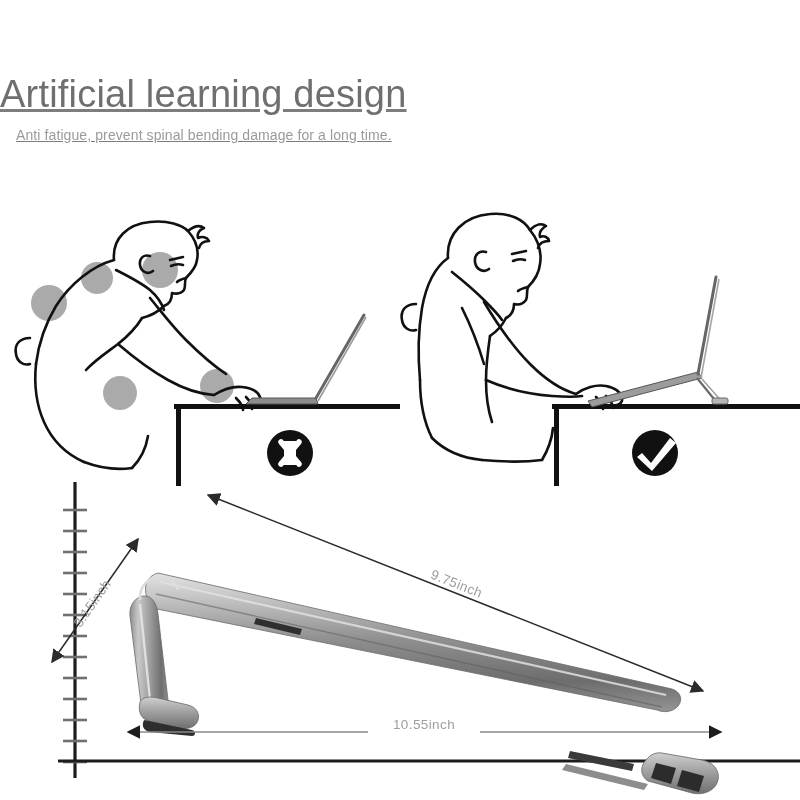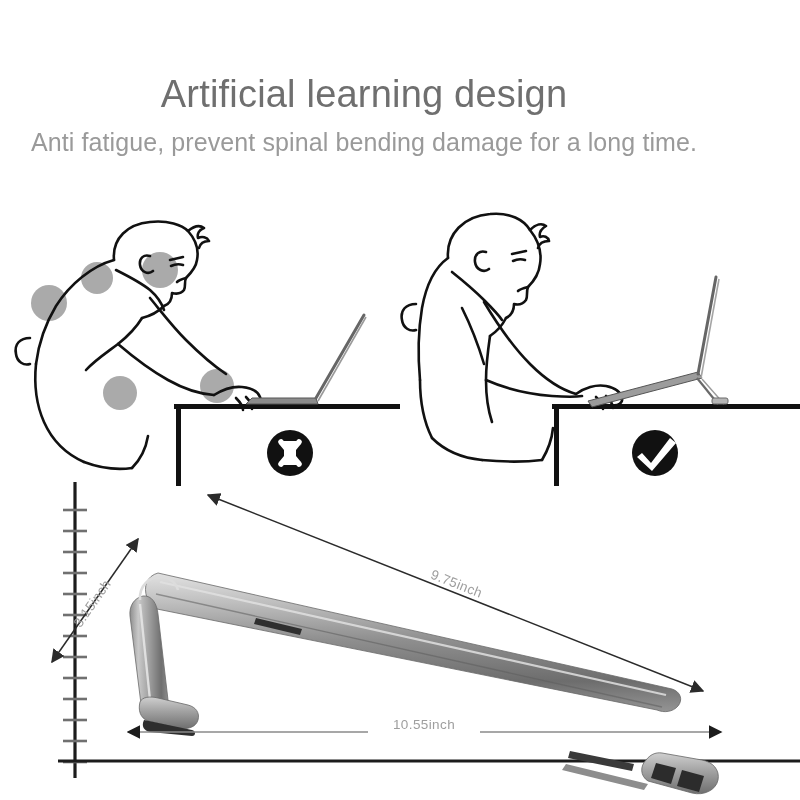--- a/index.html
+++ b/index.html
@@ -22,33 +22,34 @@
     inset: 0;
     background: #ffffff;
   }
 
   
   .header {
     position: absolute;
     left: 0;
     top: 74px;
     width: 728px;
-    text-align: center;
+    text-align: left;
+    text-decoration: underline;
   }
   .title {
     font-size: 38px;
     font-weight: 400;
     letter-spacing: 0.2px;
     color: #6f6f6f;
     line-height: 1.1;
     margin: 0;
   }
   .subtitle {
-    margin: 11px 0 0 0;
-    font-size: 25px;
+    margin: 11px 0 0 16px;
+    font-size: 14px;
     font-weight: 400;
     letter-spacing: 0.1px;
     color: #9a9a9a;
     line-height: 1.2;
   }
 
   
   .scenes {
     position: absolute;
     left: 0;

